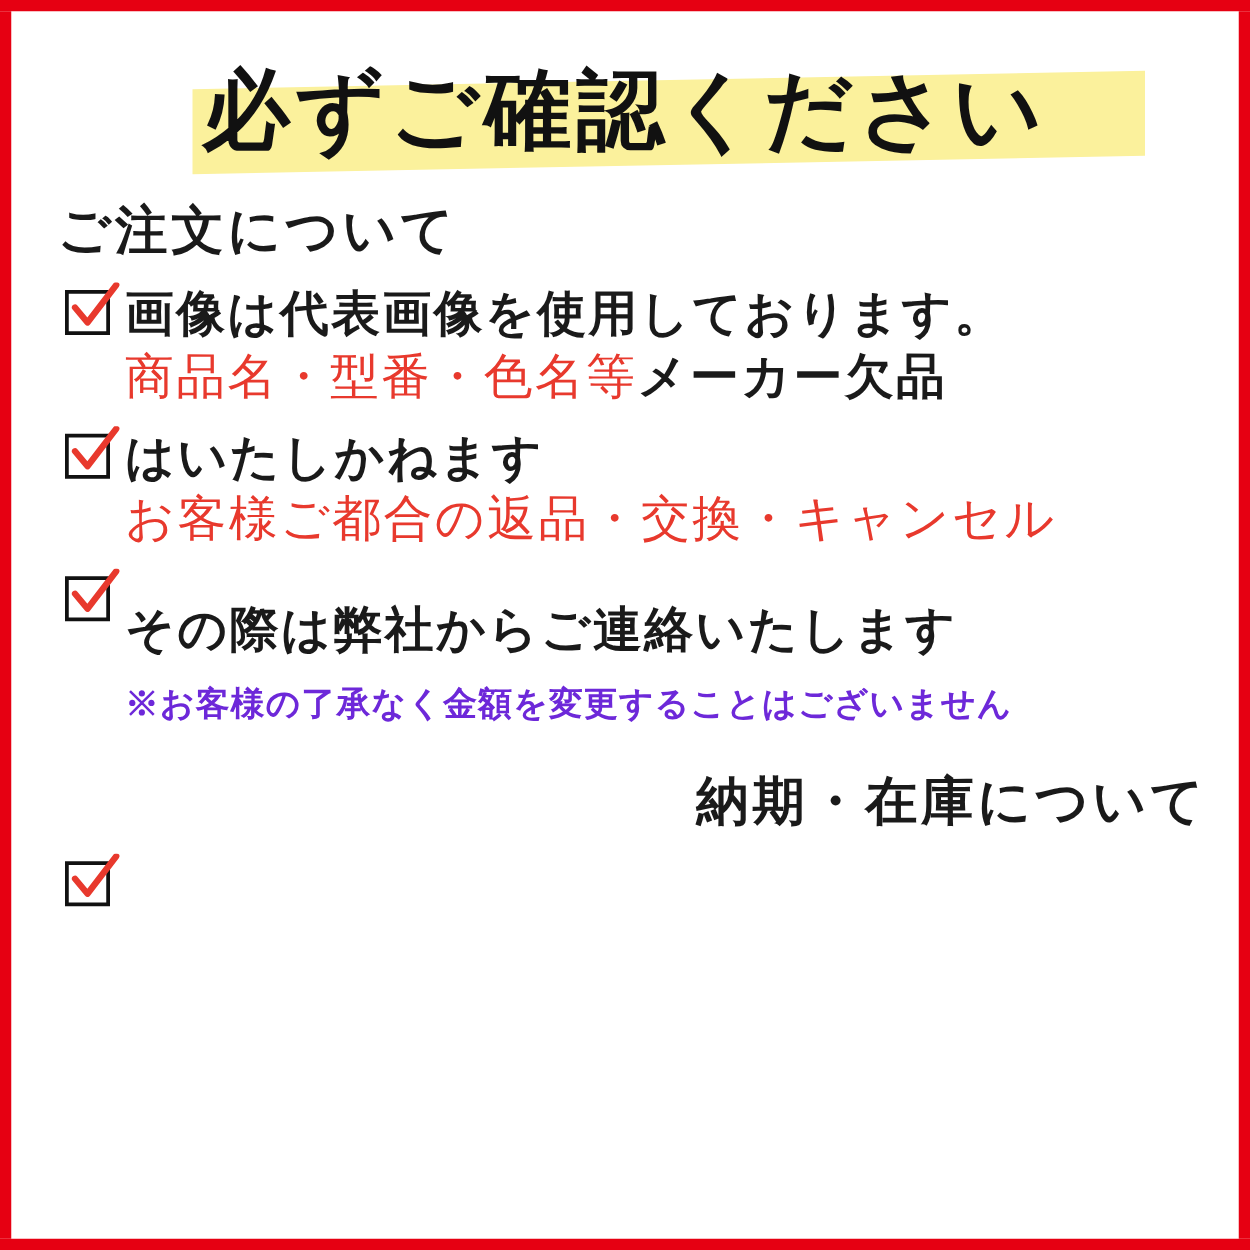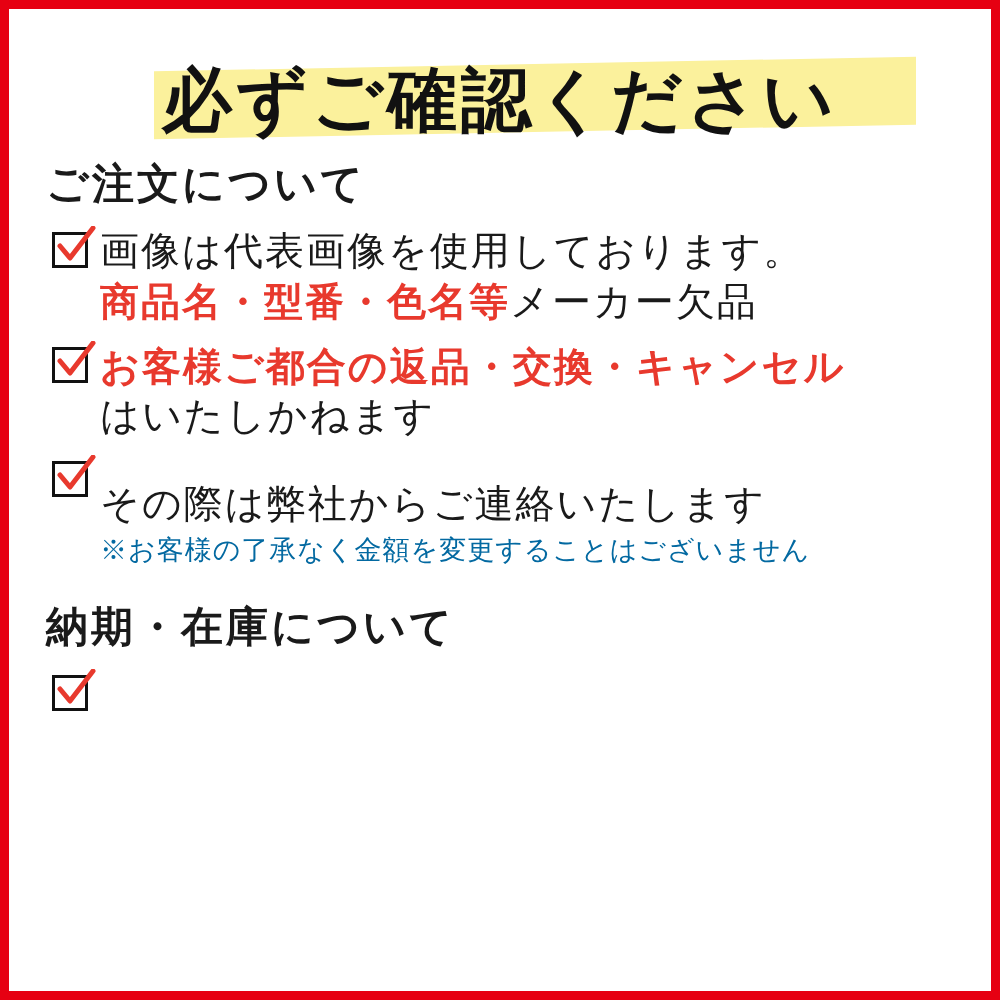--- a/index.html
+++ b/index.html
@@ -53,21 +53,21 @@
     left: 120px;
     top: 22px;
     width: 762px;
     height: 68px;
     background: #fbf19c;
     transform: skewY(-1.1deg);
   }
   .title-text {
     position: absolute;
     left: 0;
-    top: 12px;
+    top: 0;
     width: 100%;
     text-align: center;
     font-size: 70px;
     line-height: 92px;
     font-weight: bold;
     color: #111111;
     letter-spacing: 4px;
     font-family: "DejaVu Serif", "Liberation Serif", serif;
     white-space: nowrap;
   }
@@ -76,20 +76,21 @@
   .section-heading {
     font-size: 42px;
     font-weight: bold;
     color: #1a1a1a;
     letter-spacing: 3px;
     margin: 22px 0 4px 12px;
     font-family: "DejaVu Serif", "Liberation Serif", serif;
   }
   .section-heading.second {
     margin-top: 30px;
+    text-align: right;
   }
 
   
   .item {
     display: flex;
     align-items: flex-start;
     margin: 14px 0 0 18px;
   }
   .check-icon {
     flex: 0 0 auto;
@@ -119,30 +120,31 @@
     flex: 1 1 auto;
   }
   .line {
     font-size: 39px;
     line-height: 50px;
     letter-spacing: 2px;
     color: #1a1a1a;
     font-family: "DejaVu Serif", "Liberation Serif", serif;
     white-space: nowrap;
   }
-  .red { color: #e8392d; font-weight: bold; }
-  .blk { color: #1a1a1a; font-weight: normal; }
+  .red { color: #e8392d; font-weight: normal; }
+  .blk { color: #1a1a1a; font-weight: bold; }
   .note {
     font-size: 27px;
     line-height: 38px;
     letter-spacing: 1px;
-    color: #0369a1;
-    margin-top: 2px;
+    color: #6d28d9;
+    margin-top: 16px;
     font-family: "DejaVu Serif", "Liberation Serif", serif;
     white-space: nowrap;
+    font-weight: bold;
   }
 </style>
 </head>
 <body>
 
 <div class="page">
   <div class="side-bar-left"></div>
   <div class="side-bar-right"></div>
 
   <div class="content">
@@ -168,22 +170,22 @@
     </div>
 
     <div class="item">
       <span class="check-icon">
         <span class="box"></span>
         <svg viewBox="0 0 44 44" aria-hidden="true">
           <path d="M7 20 L17 32 L40 2" fill="none" stroke="#e8392d" stroke-width="5" stroke-linecap="round" stroke-linejoin="round"></path>
         </svg>
       </span>
       <span class="item-lines">
+        <span class="line blk" style="display: block;">はいたしかねます</span>
         <span class="line red" style="display: block;">お客様ご都合の返品・交換・キャンセル</span>
-        <span class="line blk" style="display: block;">はいたしかねます</span>
       </span>
     </div>
 
     <div class="item">
       <span class="check-icon">
         <span class="box"></span>
         <svg viewBox="0 0 44 44" aria-hidden="true">
           <path d="M7 20 L17 32 L40 2" fill="none" stroke="#e8392d" stroke-width="5" stroke-linecap="round" stroke-linejoin="round"></path>
         </svg>
       </span>

